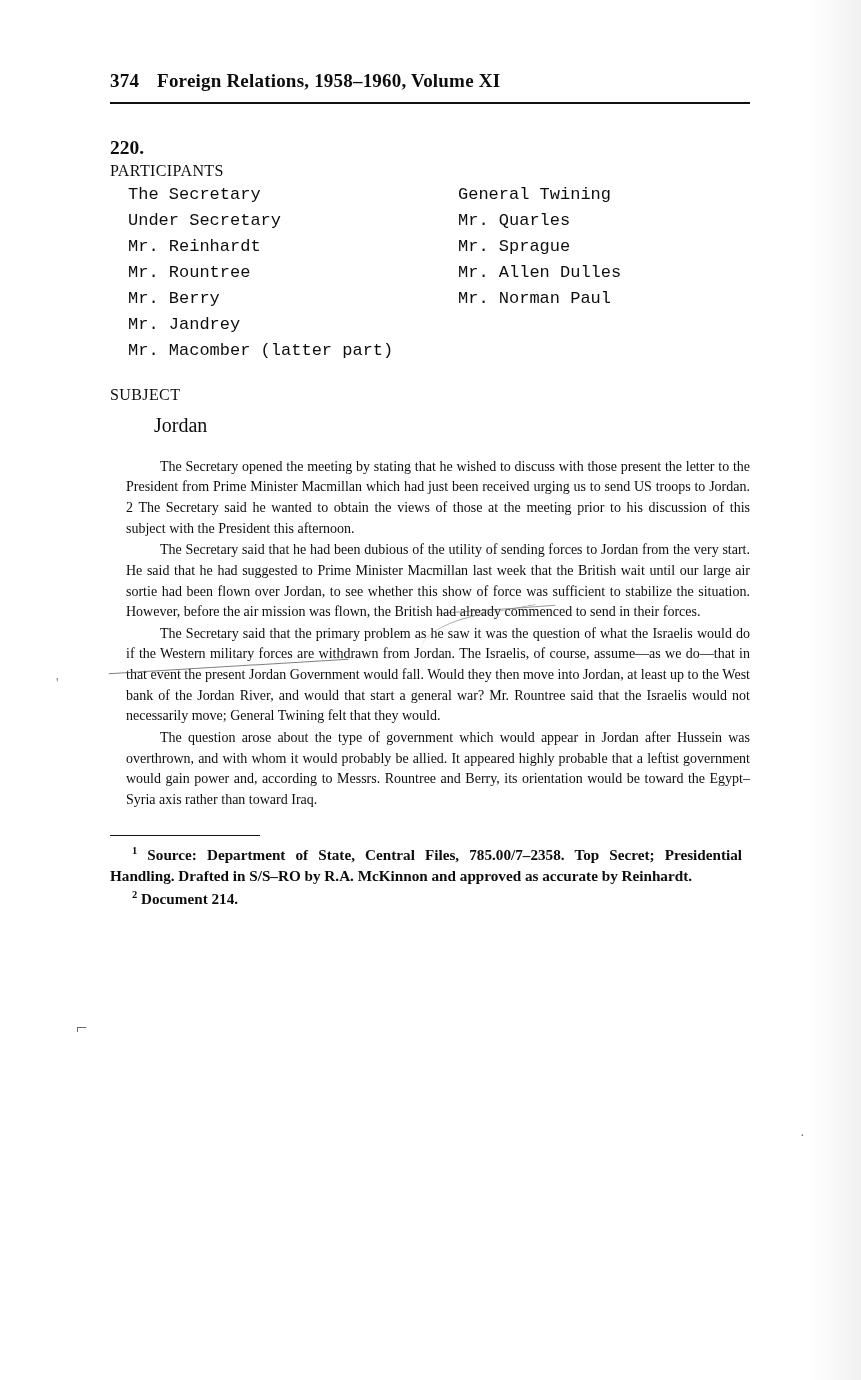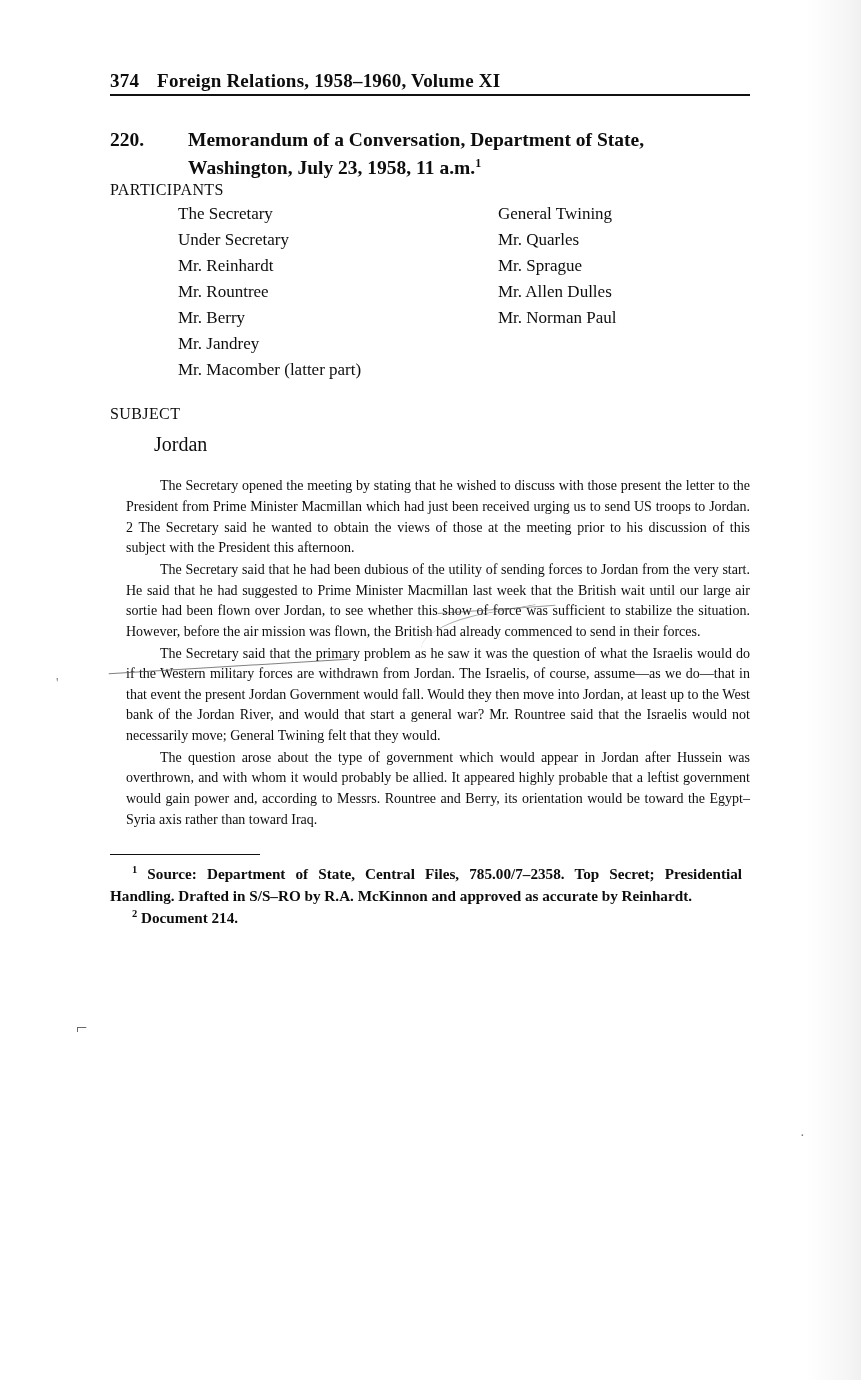--- a/index.html
+++ b/index.html
@@ -27,21 +27,21 @@
     top: 70px;
     width: 640px;
   }
   
   .runhead {
     display: flex;
     align-items: baseline;
     font-size: 19px;
     font-weight: bold;
     letter-spacing: 0.2px;
-    padding-bottom: 2px;
+    padding-bottom: 10px;
   }
   .runhead .pageno {
     margin-right: 18px;
   }
   .runhead .title {
     font-weight: bold;
   }
   .runhead-rule {
     border-bottom: 2px solid #111;
     width: 640px;
@@ -66,21 +66,22 @@
     vertical-align: super;
     font-weight: bold;
   }
   .section-label {
     font-size: 16px;
     letter-spacing: 0.4px;
     margin: 0 0 2px 0;
   }
   .participants {
     display: flex;
-    margin: 0 0 22px 68px;
+    margin: 0 0 22px 18px;
+    font-family: Liberation Mono, monospace;
   }
   .pcol {
     font-size: 17px;
     line-height: 1.53;
   }
   .pcol.left { width: 330px; }
   .pcol.right { width: 260px; }
   .subject-label {
     font-size: 16px;
     letter-spacing: 0.4px;
@@ -189,24 +190,20 @@
   <div class="content">
 
     <div class="runhead">
       <span class="pageno">374</span>
       <span class="title">Foreign Relations, 1958–1960, Volume XI</span>
     </div>
     <div class="runhead-rule"></div>
 
     <div class="doc-head">
       <div class="doc-num">220.</div>
-      <div class="doc-title">
-        <span>Memorandum of a Conversation, Department of State,</span><br>
-        <span>Washington, July 23, 1958, 11 a.m.</span><span class="sup">1</span>
-      </div>
     </div>
 
     <div class="section-label">PARTICIPANTS</div>
 
     <div class="participants">
       <div class="pcol left">
         <div>The Secretary</div>
         <div>Under Secretary</div>
         <div>Mr. Reinhardt</div>
         <div>Mr. Rountree</div>

